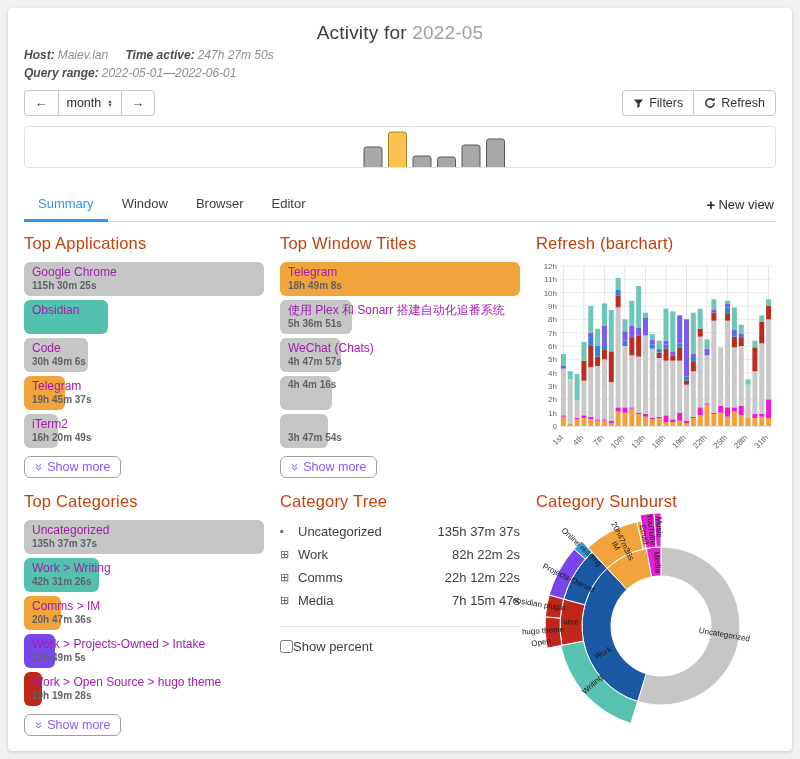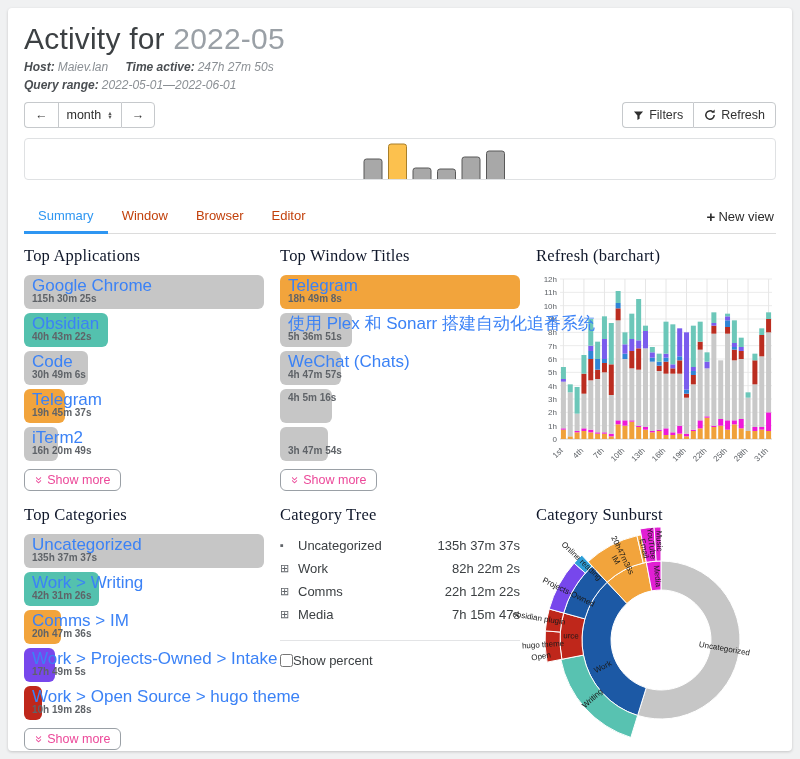--- a/index.html
+++ b/index.html
@@ -2,21 +2,21 @@
 <html><head>
 <meta charset="utf-8">
 <style>
   * { margin:0; padding:0; box-sizing:border-box; }
   html,body { width:800px; height:759px; overflow:hidden; background:#f0f1f2; }
   body { font-family:"Liberation Sans", sans-serif; color:#2e2e2e; }
   .card { width:784px; height:743px; margin:8px; background:#fff; border-radius:4px;
           box-shadow:0 1px 3px rgba(0,0,0,.18); padding:14px 16px; overflow:hidden; }
 
   
-  .page-title { font-size:30px; font-weight:500; color:#3c4043; letter-spacing:.2px; }
+  .page-title { font-size:19px; font-weight:500; color:#3c4043; letter-spacing:.2px;text-align:center; }
   .page-title .period { color:#9aa0a6; }
   .meta-line { font-size:12px; margin-top:4px; color:#8a8f94;font-style:italic; }
   .meta-line b { color:#4a4e52; margin-right:3px; }
   .meta-line .sep { display:inline-block; width:14px; }
 
   
   .toolbar { display:flex; justify-content:space-between; align-items:center; margin-top:10px; }
   .btn-group { display:flex; }
   .btn { background:#fff; border:1px solid #c6c9cc; color:#333; font-size:12.5px;
          padding:4px 10px; cursor:pointer; display:flex; align-items:center; gap:5px; line-height:16px; }
@@ -25,37 +25,37 @@
   .btn-group .btn:last-child { border-radius:0 4px 4px 0; border-right-width:1px; }
   .period-select { display:flex; align-items:center; gap:6px; background:#fff; border:1px solid #c6c9cc;
          border-right:none; padding:4px 8px; font-size:12.5px; cursor:pointer; }
   .stepper { display:flex; flex-direction:column; font-size:5.5px; color:#555; line-height:4.5px; }
 
   
   .nav-chart { margin-top:10px; border:1px solid #dfe1e3; border-radius:4px; height:42px; overflow:hidden; }
 
   
   .tabs { display:flex; align-items:flex-start; border-bottom:1px solid #dcdcdc; margin-top:20px; }
-  .tab { font-size:13px; color:#c2410c; padding:8px 14px; cursor:pointer; margin-bottom:-1px; }
+  .tab { font-size:13px; color:#404040; padding:8px 14px; cursor:pointer; margin-bottom:-1px; }
   .tab.active { color:#2e96f2; border-bottom:3px solid #2e96f2; }
   .new-view { margin-left:auto; font-size:13px; color:#2b2b2b; cursor:pointer; display:flex; align-items:center; gap:3px; padding:8px 2px;}
   .new-view .plus { font-weight:bold; font-size:15px; }
 
   
   .grid { display:grid; grid-template-columns:repeat(3,240px); gap:14px 16px; margin-top:12px; align-items:start; }
-  .section-title { font-size:16.5px; font-weight:500; color:#0f172a; margin-bottom:9px; letter-spacing:.2px;font-family:Liberation Serif, serif; }
+  .section-title { font-size:16.5px; font-weight:500; color:#c2410c; margin-bottom:9px; letter-spacing:.2px; }
 
   
   .bar-item { position:relative; height:34px; margin-bottom:4px; }
   .bar-fill { position:absolute; left:0; top:0; bottom:0; border-radius:6px; }
   .bar-text { position:relative; padding:3px 8px; white-space:nowrap; }
-  .bar-label { font-size:17px; color:#3b82f6; line-height:15px; min-height:15px; }
+  .bar-label { font-size:12px; color:#a21caf; line-height:15px; min-height:15px; }
   .bar-duration { font-size:10px; color:#5f6368; line-height:12px;font-weight:bold; }
   .show-more { margin-top:4px; background:#fff; border:1px solid #9aa0a6; border-radius:6px;
-               font-size:12.5px; color:#ec4899; padding:3px 10px; cursor:pointer;
+               font-size:12.5px; color:#8b5cf6; padding:3px 10px; cursor:pointer;
                display:inline-flex; align-items:center; gap:5px; }
   .chevrons { display:inline-block; transform:rotate(90deg); font-size:13px; line-height:10px; }
 
   
   .tree-row { display:flex; font-size:13px; color:#3c4043; line-height:23px; cursor:pointer; }
   .tree-icon { width:18px; color:#5f6368; font-size:11px; }
   .tree-name { flex:1; }
   .tree-duration { color:#3c4043; }
   .tree-divider { border:none; border-top:1px solid #e3e4e6; margin:14px 0 12px; }
   .percent-row { font-size:13px; color:#3c4043; display:flex; align-items:center; }
@@ -142,21 +142,20 @@
             <div class="bar-fill" style="width: 100%; background: rgb(198, 198, 198);"></div>
             <div class="bar-text">
               <div class="bar-label">Google Chrome</div>
               <div class="bar-duration">115h 30m 25s</div>
             </div>
           </div>
           <div class="bar-item">
             <div class="bar-fill" style="width: 35.2%; background: rgb(84, 193, 174);"></div>
             <div class="bar-text">
               <div class="bar-label">Obsidian</div>
-              <div class="bar-duration">40h 43m 22s</div>
             </div>
           </div>
           <div class="bar-item">
             <div class="bar-fill" style="width: 26.7%; background: rgb(198, 198, 198);"></div>
             <div class="bar-text">
               <div class="bar-label">Code</div>
               <div class="bar-duration">30h 49m 6s</div>
             </div>
           </div>
           <div class="bar-item">
@@ -200,21 +199,21 @@
           <div class="bar-item">
             <div class="bar-fill" style="width: 25.5%; background: rgb(198, 198, 198);"></div>
             <div class="bar-text">
               <div class="bar-label">WeChat (Chats)</div>
               <div class="bar-duration">4h 47m 57s</div>
             </div>
           </div>
           <div class="bar-item">
             <div class="bar-fill" style="width: 21.7%; background: rgb(198, 198, 198);"></div>
             <div class="bar-text">
-              <div class="bar-duration">4h 5m 16s</div>
+              <div class="bar-duration">4h 4m 16s</div>
             </div>
           </div>
           <div class="bar-item">
             <div class="bar-fill" style="width: 20.2%; background: rgb(198, 198, 198);"></div>
             <div class="bar-text">
               <div class="bar-label"></div>
               <div class="bar-duration">3h 47m 54s</div>
             </div>
           </div>
         </div>

